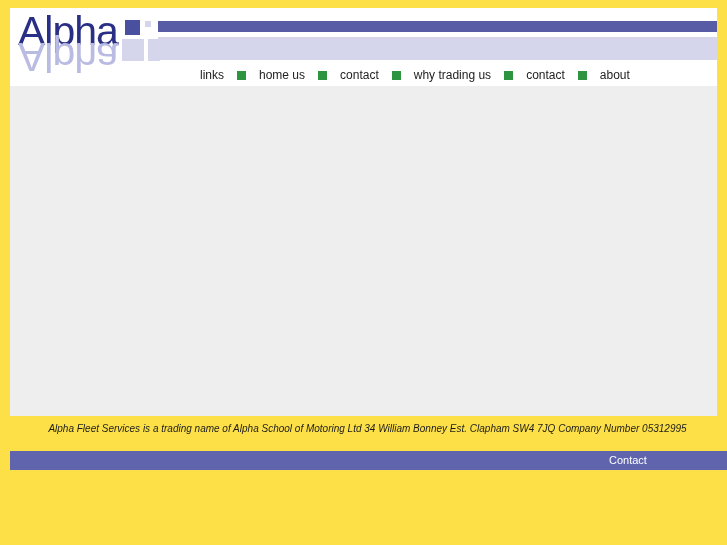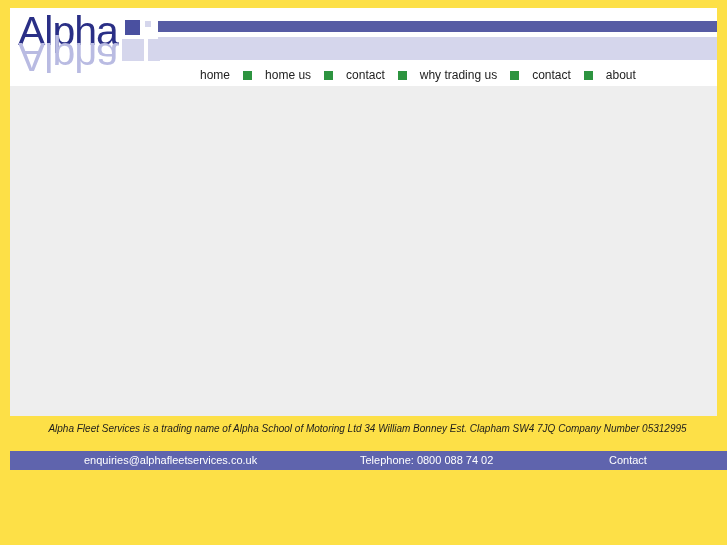--- a/index.html
+++ b/index.html
@@ -230,21 +230,21 @@
       <div class="sq-dark"></div>
       <div class="sq-tiny"></div>
       <div class="sq-light"></div>
       <div class="sq-light2"></div>
     </div>
 
     <div id="bar-dark"></div>
     <div id="bar-light"></div>
 
     <nav id="nav">
-      <a class="nav-link" href="#">home</a>
+      <a class="nav-link" href="#">links</a>
       <span class="nav-sep"></span>
       <a class="nav-link" href="#">home us</a>
       <span class="nav-sep"></span>
       <a class="nav-link" href="#">contact</a>
       <span class="nav-sep"></span>
       <a class="nav-link" href="#">why trading us</a>
       <span class="nav-sep"></span>
       <a class="nav-link" href="#">contact</a>
       <span class="nav-sep"></span>
       <a class="nav-link" href="#">about</a>
@@ -253,19 +253,17 @@
   </div>
 
   <div id="main">
     <span></span>
   </div>
 
   <div id="legal">Alpha Fleet Services is a trading name of Alpha School of Motoring Ltd 34 William Bonney Est. Clapham SW4 7JQ Company Number 05312995</div>
 
   <div id="footer">
     <div id="footer-inner">
-      <a id="foot-email" class="foot-link" href="#">enquiries@alphafleetservices.co.uk</a>
-      <span id="foot-phone" class="foot-link">Telephone: 0800 088 74 02</span>
       <a id="foot-contact" class="foot-link" href="#">Contact</a>
     </div>
   </div>
 
 </div>
 
 </body></html>

